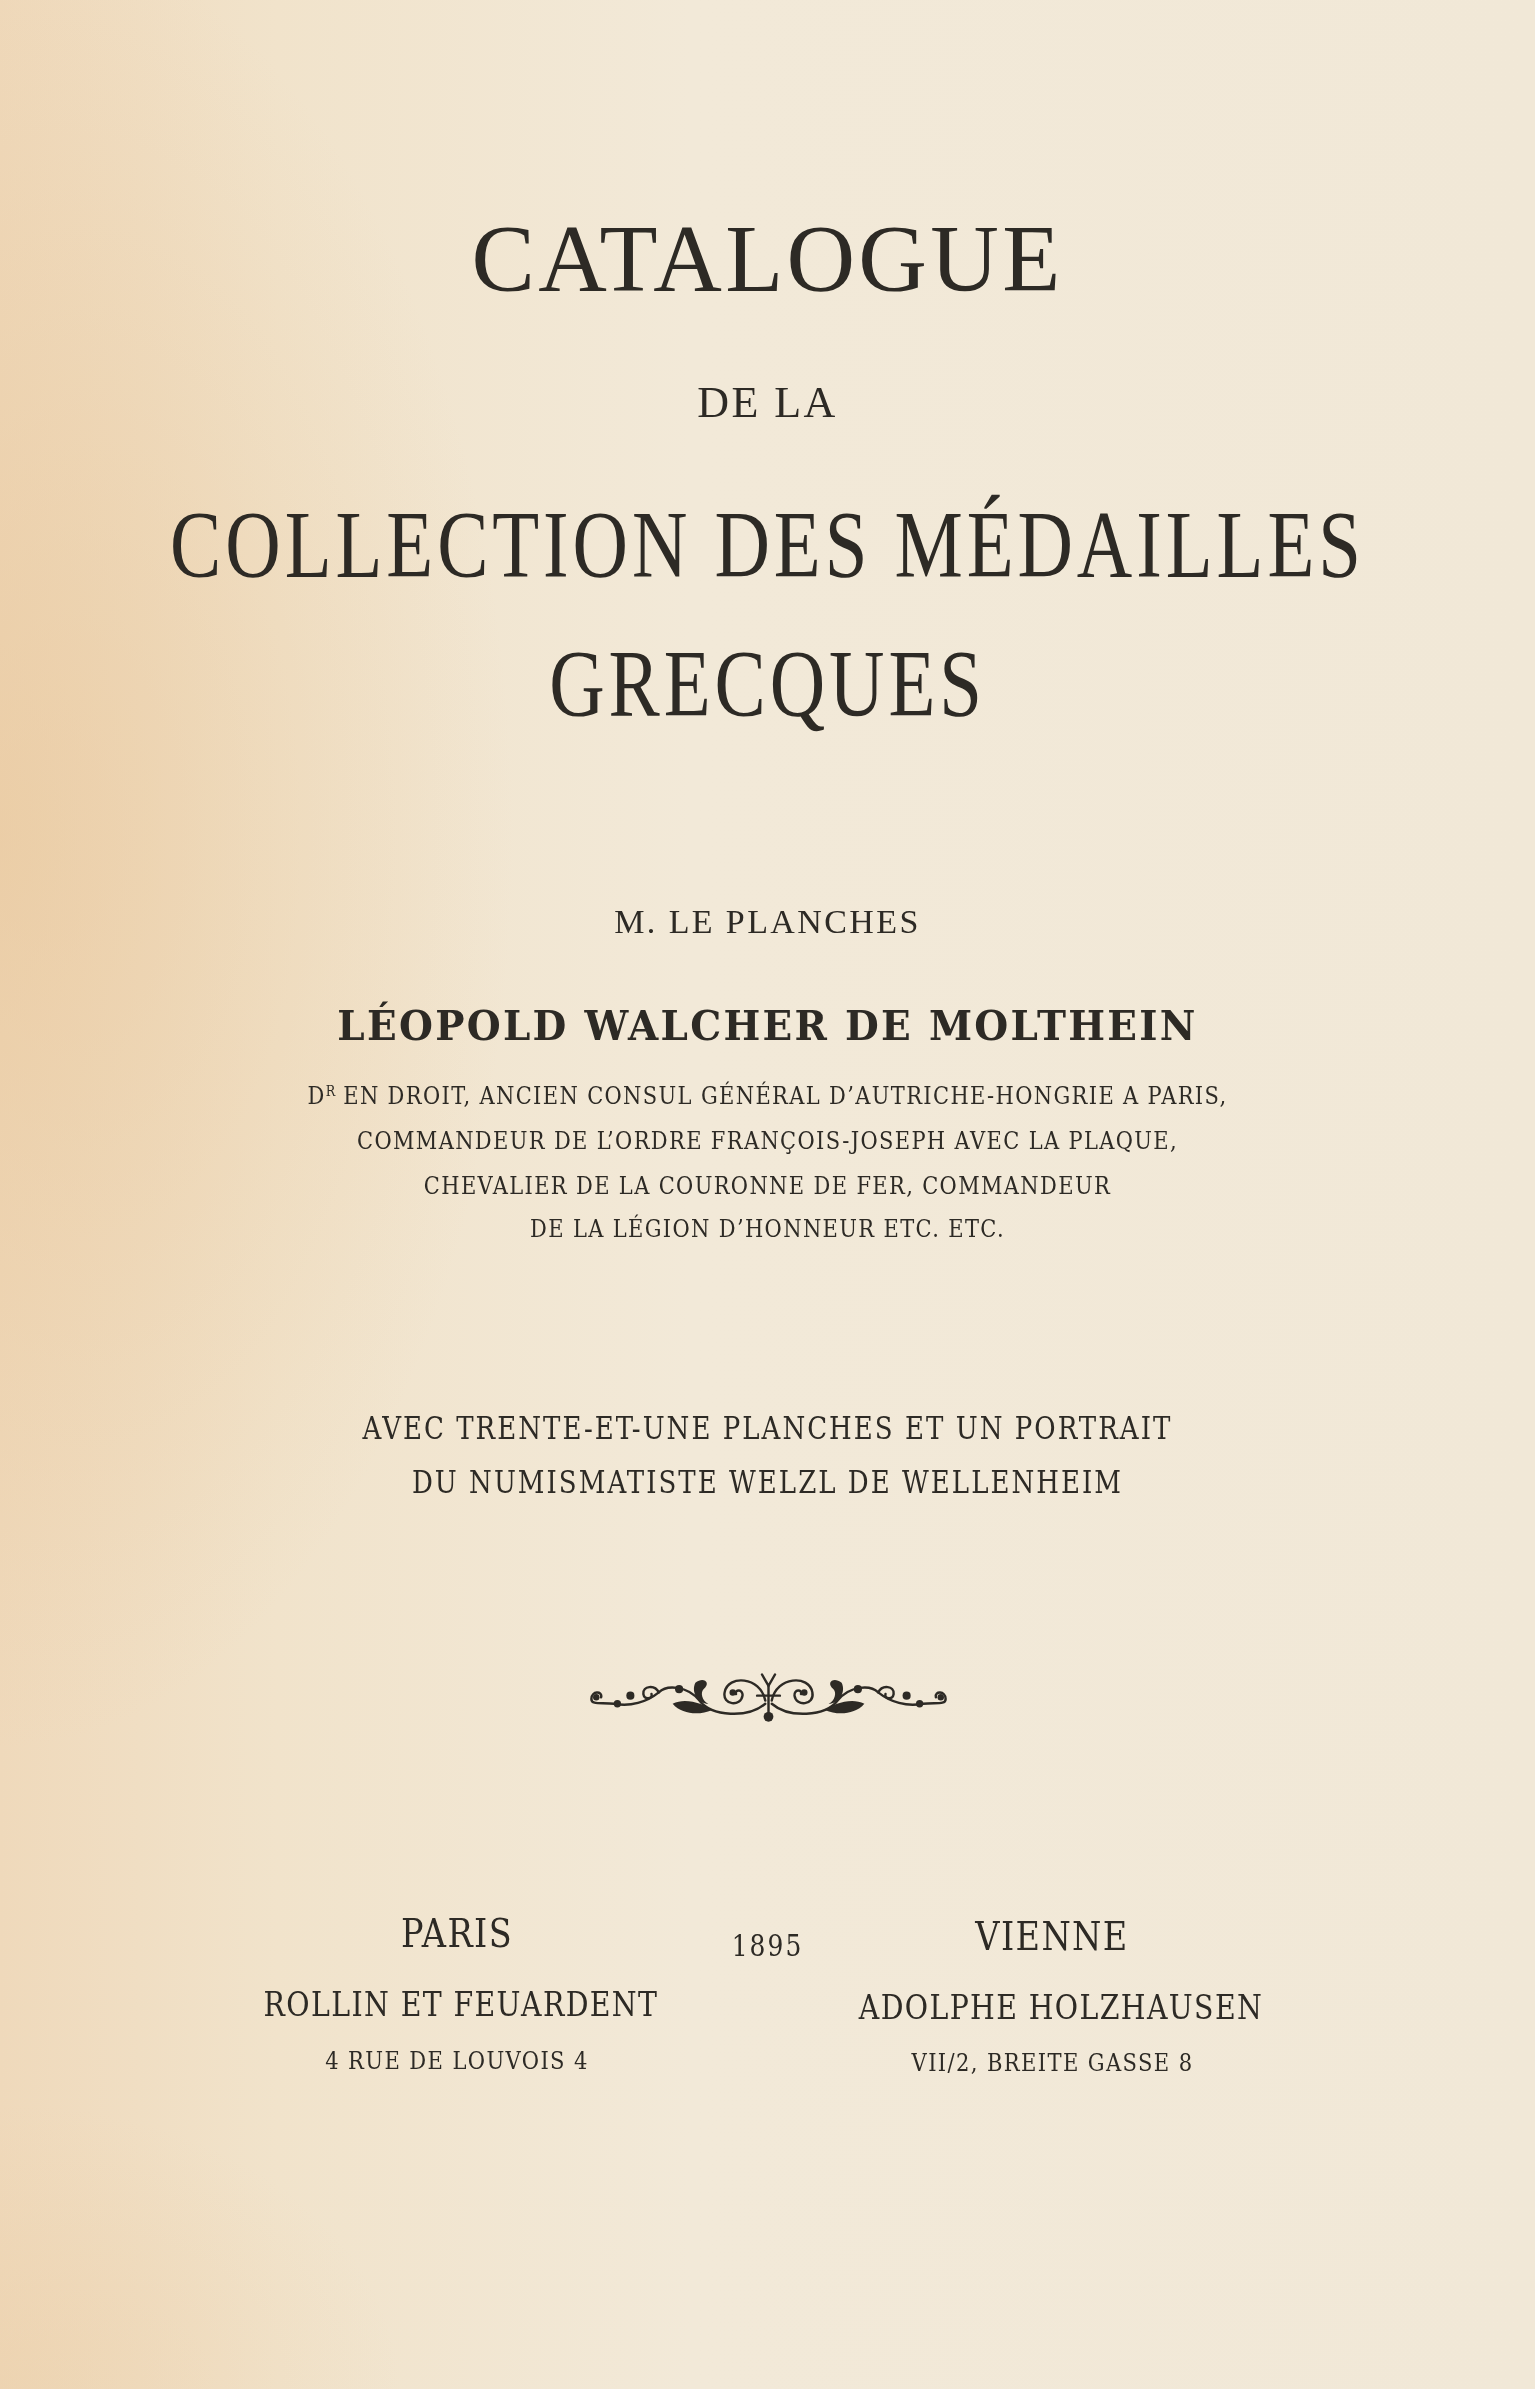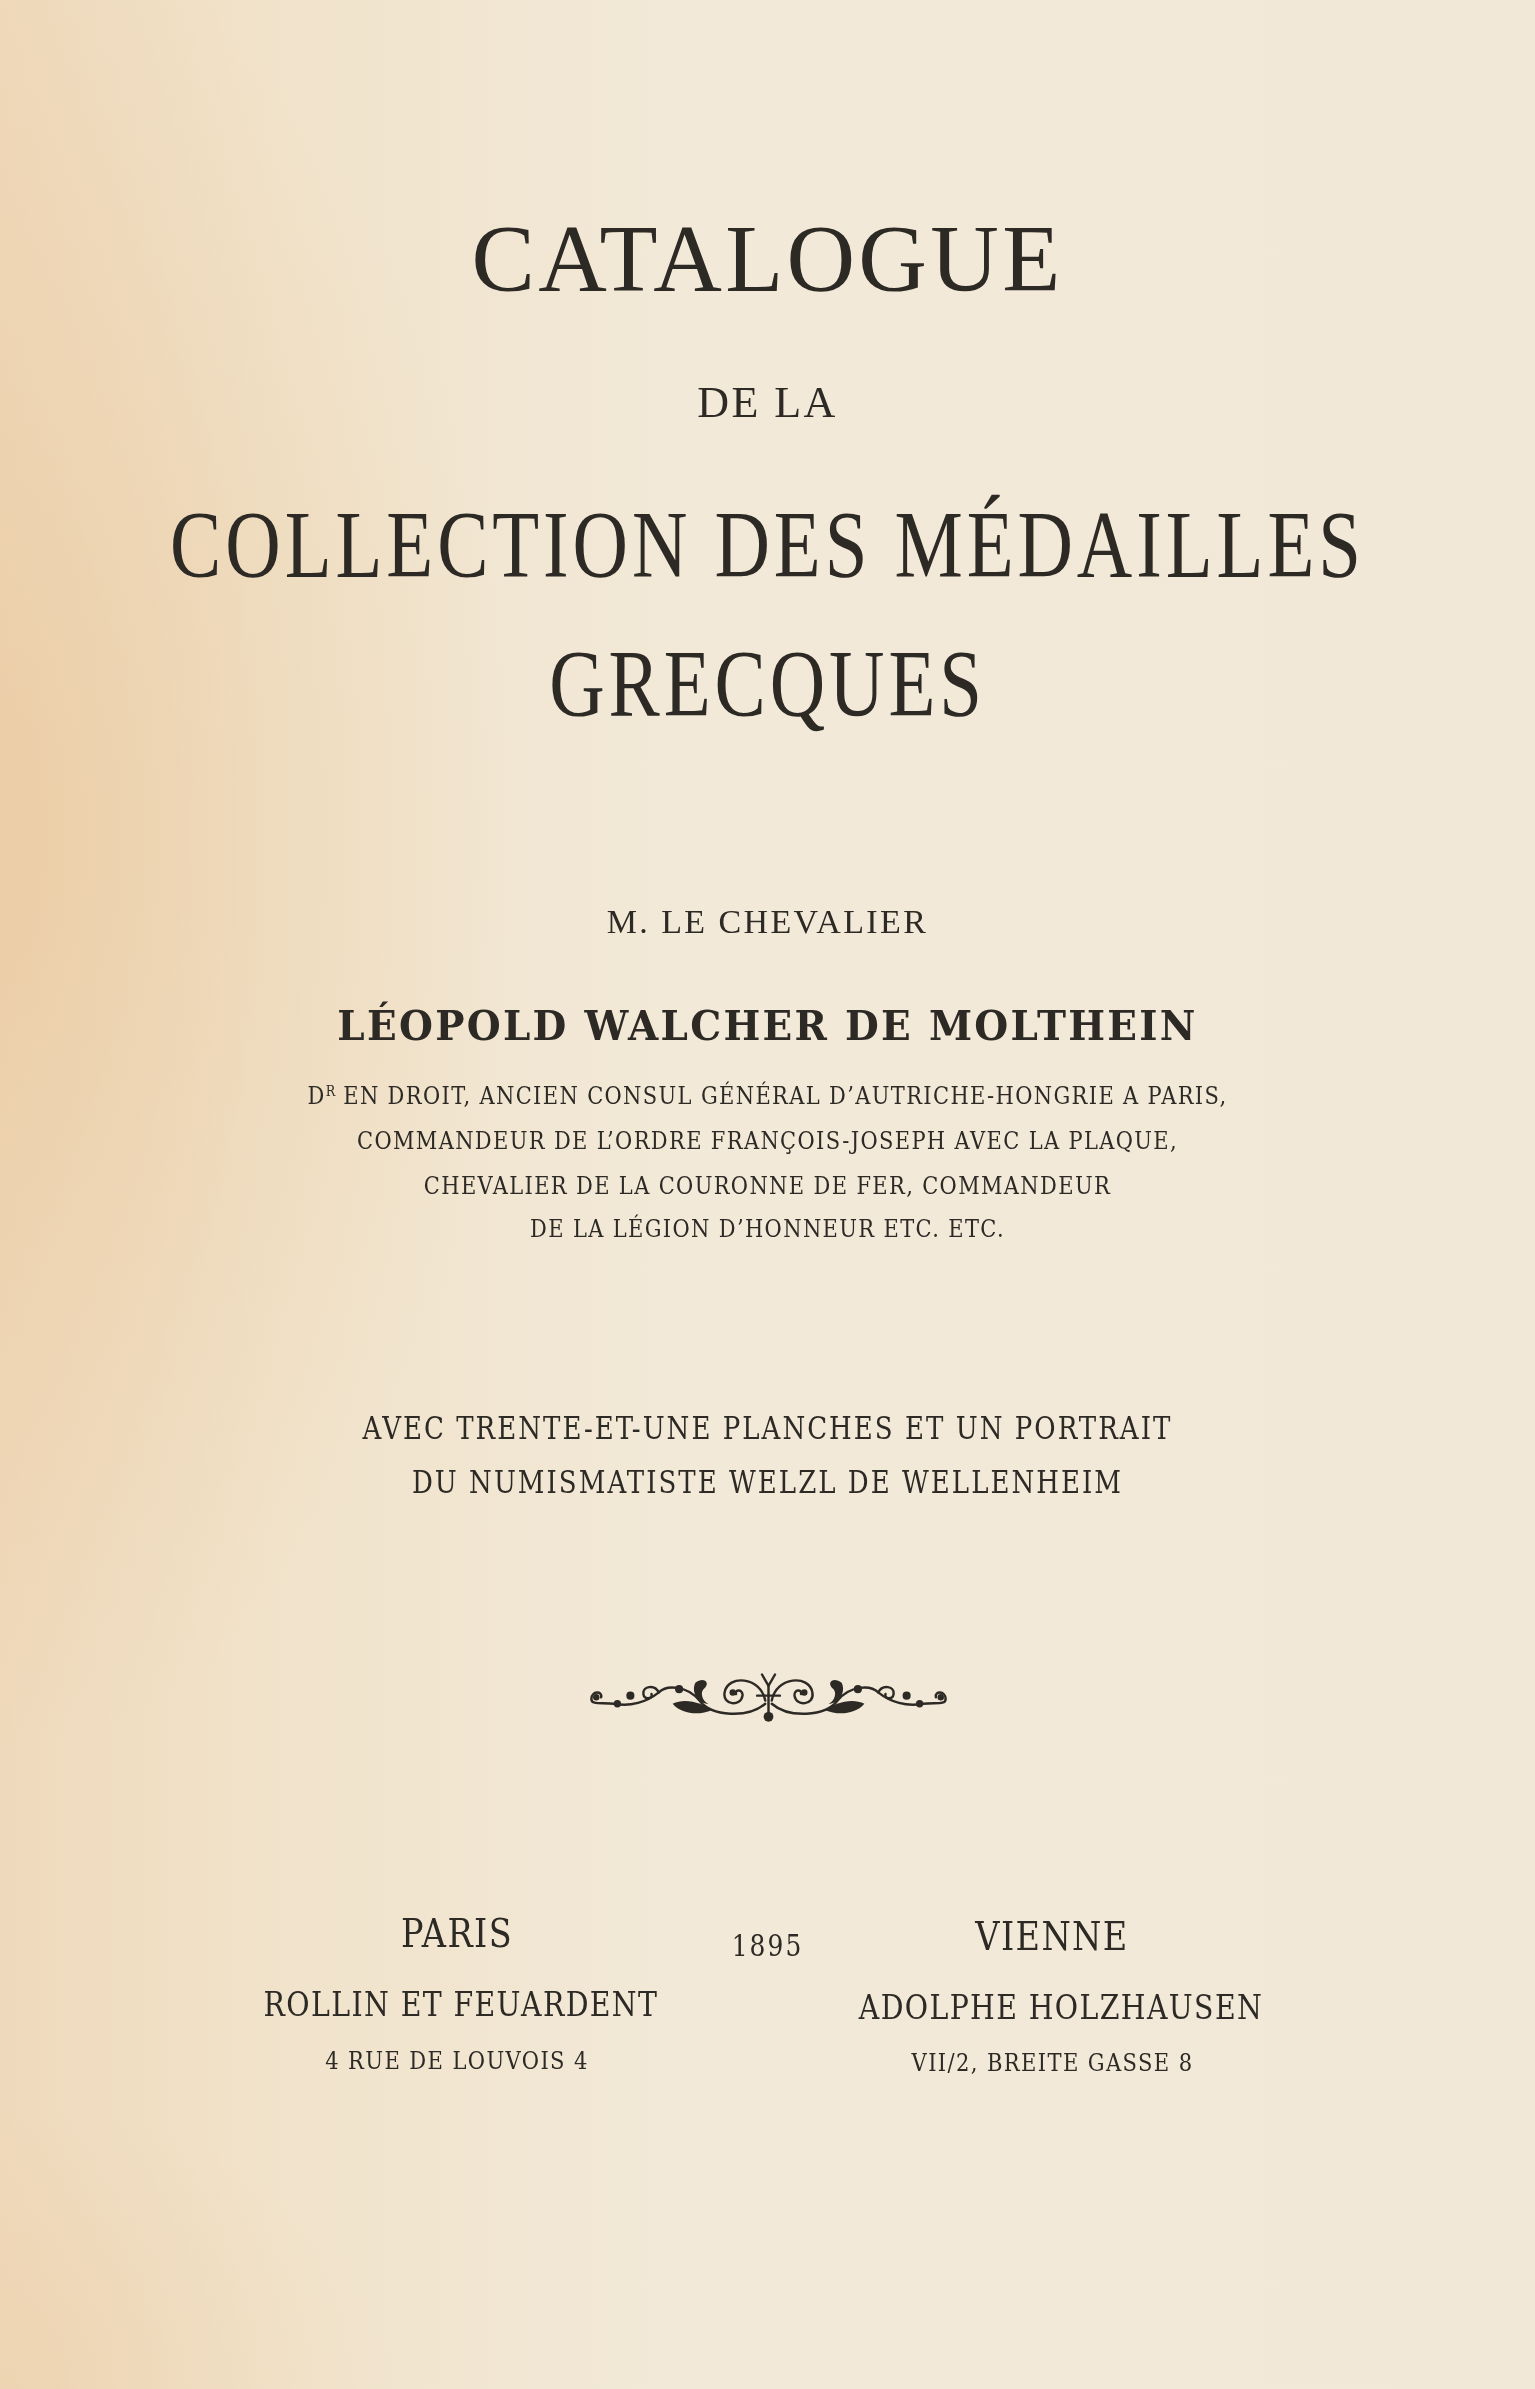--- a/index.html
+++ b/index.html
@@ -105,21 +105,21 @@
 <div class="page">
 
   <div id="title-catalogue" class="line">CATALOGUE</div>
 
   <div id="de-la" class="line">DE LA</div>
 
   <div id="collection-line" class="line">COLLECTION DES MÉDAILLES</div>
   <div id="grecques-line" class="line">GRECQUES</div>
 
 
-  <div id="chevalier-line" class="line">M. LE CHEVALIER</div>
+  <div id="chevalier-line" class="line">M. LE PLANCHES</div>
 
   <div id="name-line" class="line">LÉOPOLD WALCHER DE MOLTHEIN</div>
 
   <div id="honor-0" class="line honors"><span>D</span><sup class="dr">R</sup><span> EN DROIT, ANCIEN CONSUL GÉNÉRAL D’AUTRICHE-HONGRIE A PARIS,</span></div>
   <div id="honor-1" class="line honors">COMMANDEUR DE L’ORDRE FRANÇOIS-JOSEPH AVEC LA PLAQUE,</div>
   <div id="honor-2" class="line honors">CHEVALIER DE LA COURONNE DE FER, COMMANDEUR</div>
   <div id="honor-3" class="line honors">DE LA LÉGION D’HONNEUR ETC. ETC.</div>
 
   <div id="plates-0" class="line plates">AVEC TRENTE-ET-UNE PLANCHES ET UN PORTRAIT</div>
   <div id="plates-1" class="line plates">DU NUMISMATISTE WELZL DE WELLENHEIM</div>

